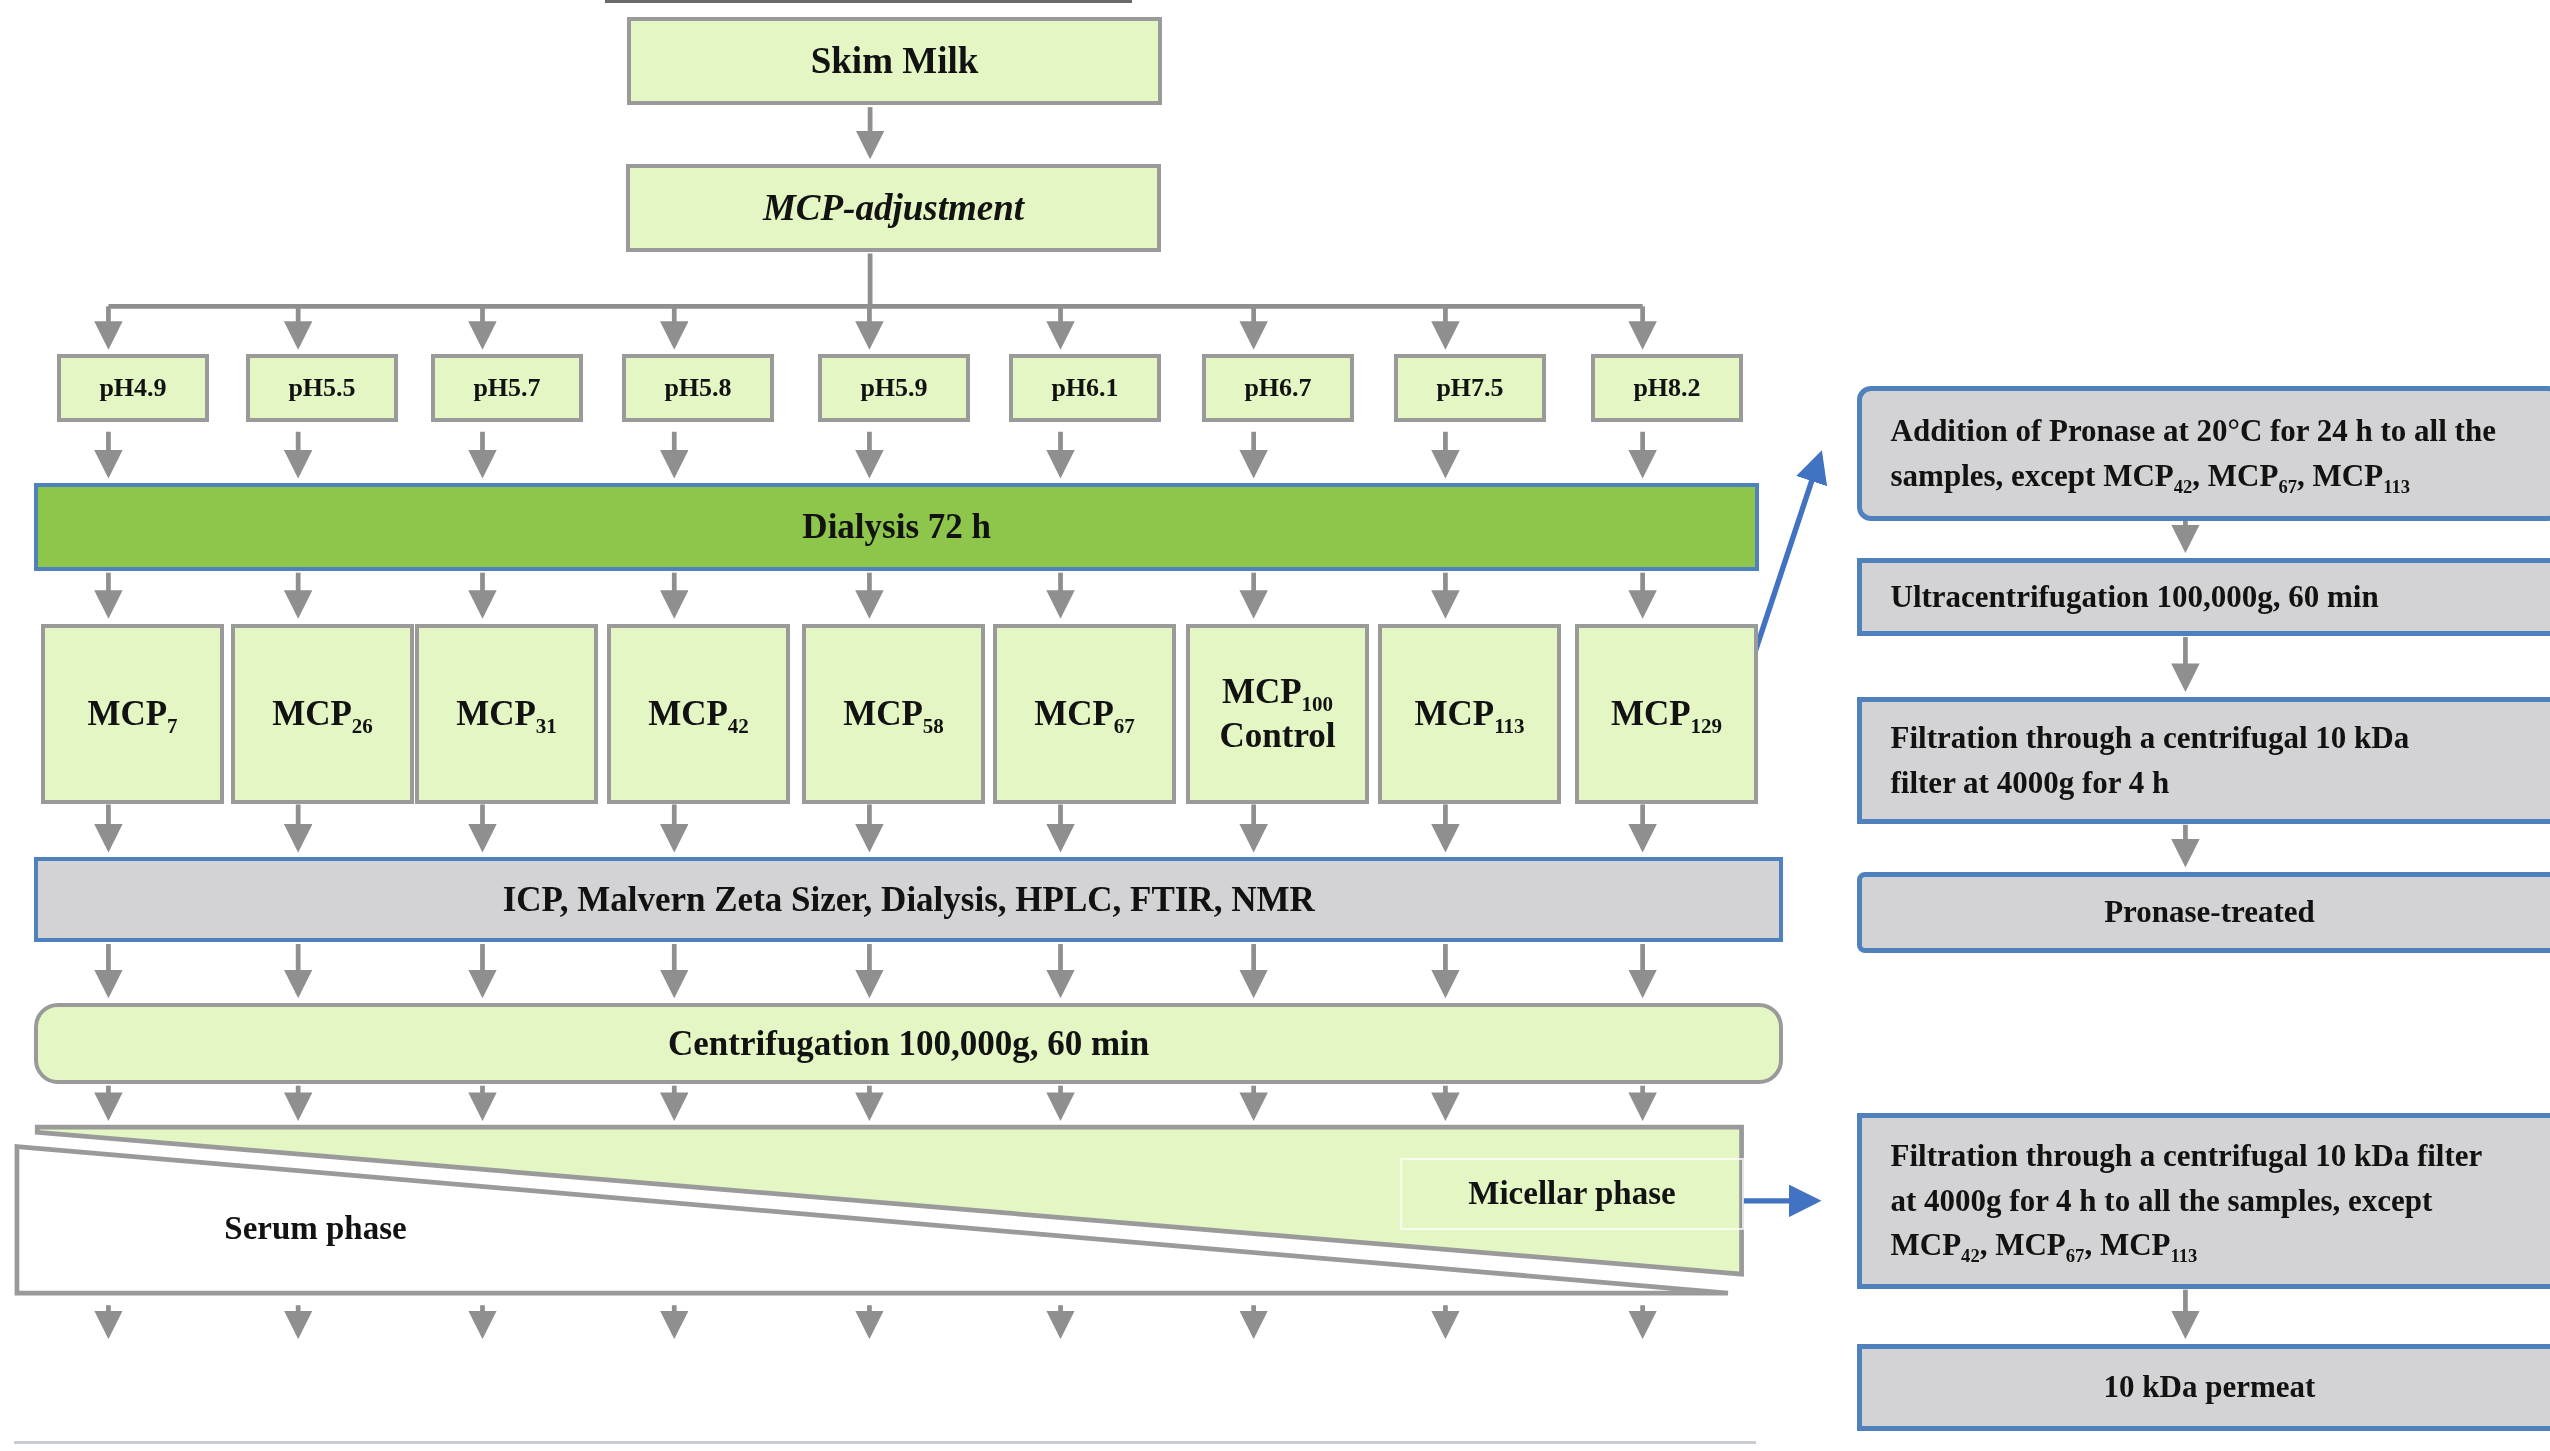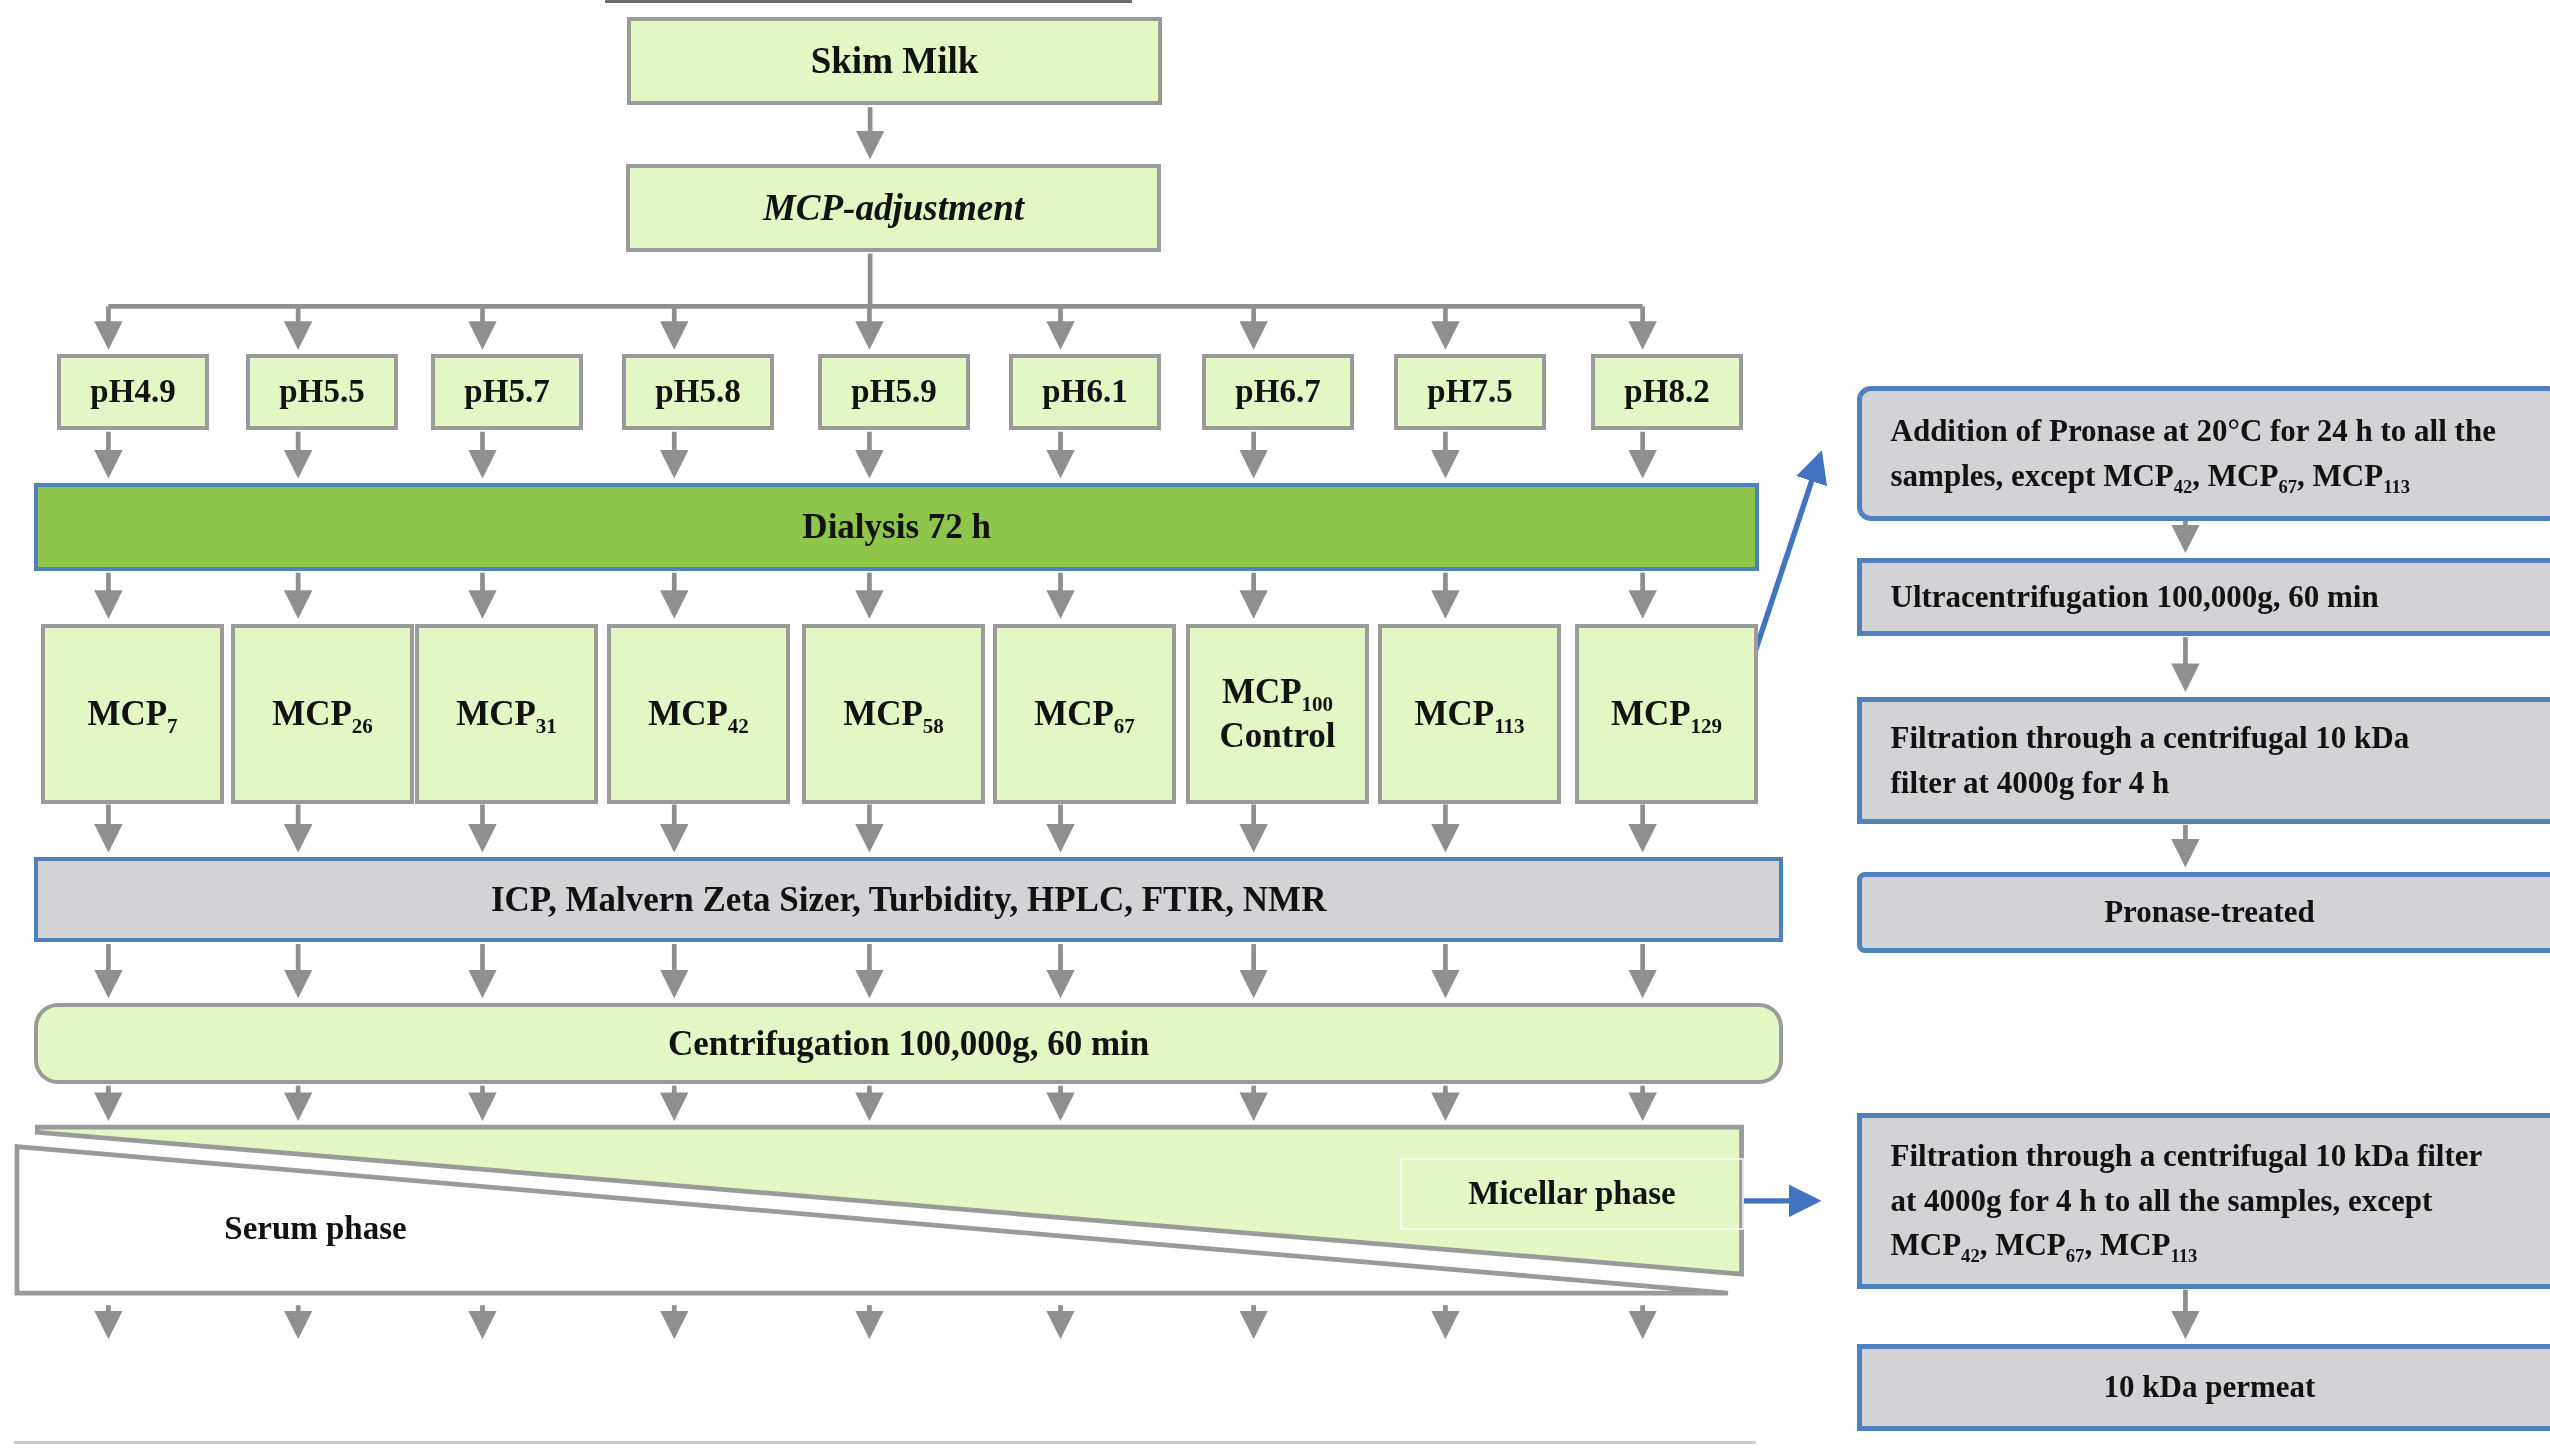--- a/index.html
+++ b/index.html
@@ -23,21 +23,21 @@
     overflow:hidden;
   }
   #connectors{position:absolute;left:0;top:0;z-index:1;pointer-events:none;}
   .node,.bar,.rbox,.lbl{
     position:absolute;z-index:2;box-sizing:border-box;
     display:flex;align-items:center;justify-content:center;
     text-align:center;line-height:1.25;margin-left:24px;
   }
   .node{background:var(--light-green);border:4.7px solid var(--gray-border);}
   .top-node{width:535px;font-size:37px;}
-  .ph{top:354px;width:152px;height:76px;font-size:33px;}
+  .ph{top:354px;width:152px;height:68px;font-size:26px;}
   .mcp{top:624px;width:183px;height:180px;font-size:35px;}
   .bar{left:10.2px;width:1749px;font-size:35px;}
   .bar.green-dark{background:var(--dialysis-green);border:4.7px solid var(--blue-border);}
   .bar.green-light{background:var(--light-green);border:4.7px solid var(--gray-border);}
   .bar.gray{background:var(--gray-fill);border:4.7px solid var(--blue-border);}
   .rbox{
     left:1833px;width:705px;
     background:var(--gray-fill);border:5.4px solid var(--blue-border);
     font-size:31px;line-height:1.45;
     justify-content:flex-start;text-align:left;
@@ -220,21 +220,21 @@
   <div class="node mcp" style="left:1162px">
       <span>MCP<sub>100</sub><br>Control</span>
     </div>
   <div class="node mcp" style="left:1354px">
       <span>MCP<sub>113</sub></span>
     </div>
   <div class="node mcp" style="left:1551px">
       <span>MCP<sub>129</sub></span>
     </div>
 
-  <div class="bar gray" style="top:857px;height:85px;">ICP, Malvern Zeta Sizer, Turbidity, HPLC, FTIR, NMR</div>
+  <div class="bar gray" style="top:857px;height:85px;">ICP, Malvern Zeta Sizer, Dialysis, HPLC, FTIR, NMR</div>
 
   <div class="bar green-light" style="top:1003px;height:81px;border-radius:24px;">Centrifugation 100,000g, 60 min</div>
 
   <div class="lbl" id="serum-label" style="left:122px;top:1208px;width:339px;height:41px;">Serum phase</div>
 
   <div class="lbl" id="micellar-label" style="left:1376px;top:1158px;width:344px;height:72px;text-align:right;">Micellar phase</div>
 
 
   <div class="rbox" style="top:386px;height:135px;border-radius:14px;">
       <span>Addition of Pronase at 20°C for 24 h to all the<br>samples, except MCP<sub>42</sub>, MCP<sub>67</sub>, MCP<sub>113</sub></span>

